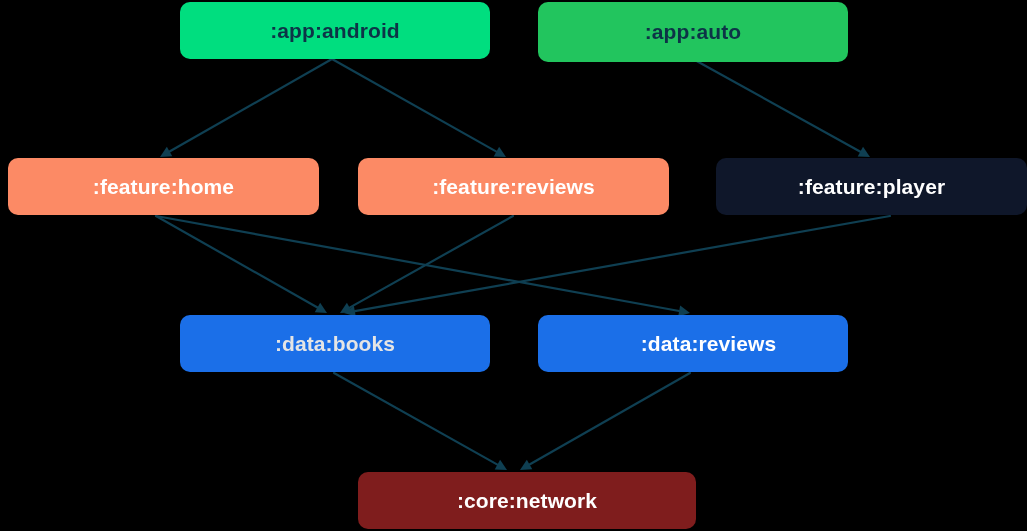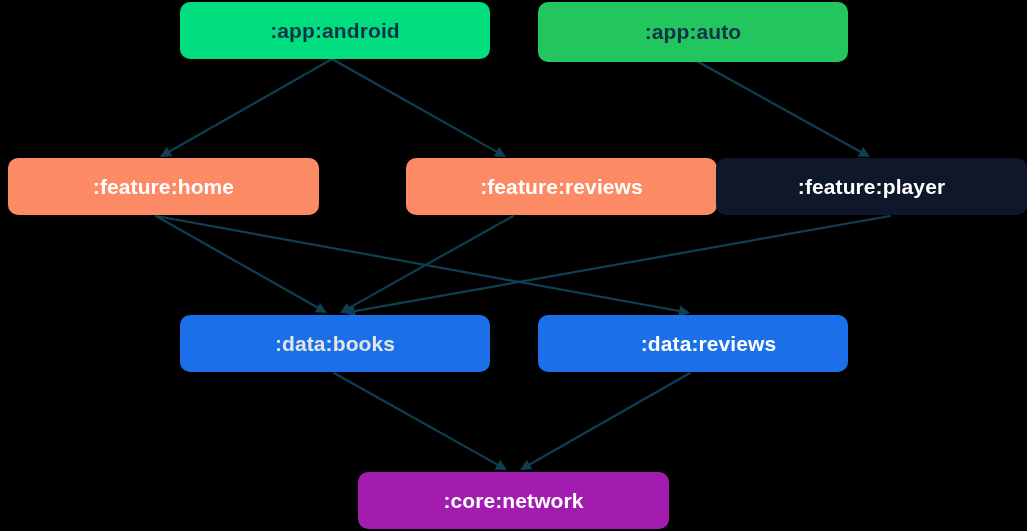--- a/index.html
+++ b/index.html
@@ -85,20 +85,20 @@
       <g>
         <line x1="690" y1="373" x2="529.5541311546434" y2="464.54852516470345" stroke="#0f3f52" stroke-width="2.2" stroke-linecap="round"></line>
         <polygon points="520,470 526.8283937369952,459.77145958738174 532.2798685722917,469.32559074202516" fill="#0f3f52"></polygon>
       </g>
     </svg>
 
   <div id="node-layer">
       <div class="graph-node" style="left: 180px; top: 2px; width: 310px; height: 57px; background: rgb(0, 222, 127); color: rgb(13, 51, 71);">:app:android</div>
       <div class="graph-node" style="left: 538px; top: 2px; width: 310px; height: 60px; background: #22c55e; color: rgb(13, 51, 71);">:app:auto</div>
       <div class="graph-node" style="left: 0px; top: 158px; width: 311px; height: 57px; background: rgb(252, 138, 101); color: rgb(255, 255, 255); margin-left: 8px;">:feature:home</div>
-      <div class="graph-node" style="left: 358px; top: 158px; width: 311px; height: 57px; background: rgb(252, 138, 101); color: rgb(255, 255, 255); margin-left: 48px;">:feature:reviews</div>
+      <div class="graph-node" style="left: 358px; top: 158px; width: 311px; height: 57px; background: rgb(252, 138, 101); color: rgb(255, 255, 255);">:feature:reviews</div>
       <div class="graph-node" style="left: 716px; top: 158px; width: 311px; height: 57px; background: #0f172a; color: rgb(255, 255, 255);">:feature:player</div>
       <div class="graph-node" style="left: 180px; top: 315px; width: 310px; height: 57px; background: rgb(27, 111, 232); color: #e5e5e5;">:data:books</div>
       <div class="graph-node" style="left: 538px; top: 315px; width: 310px; height: 57px; background: rgb(27, 111, 232); color: rgb(255, 255, 255); padding-left: 31px;">:data:reviews</div>
-      <div class="graph-node" style="left: 358px; top: 472px; width: 311px; height: 57px; background: #a21caf; color: rgb(255, 255, 255);">:core:network</div>
+      <div class="graph-node" style="left: 358px; top: 472px; width: 338px; height: 57px; background: #7f1d1d; color: rgb(255, 255, 255);">:core:network</div>
     </div>
 
 </div>
 
 </body></html>

